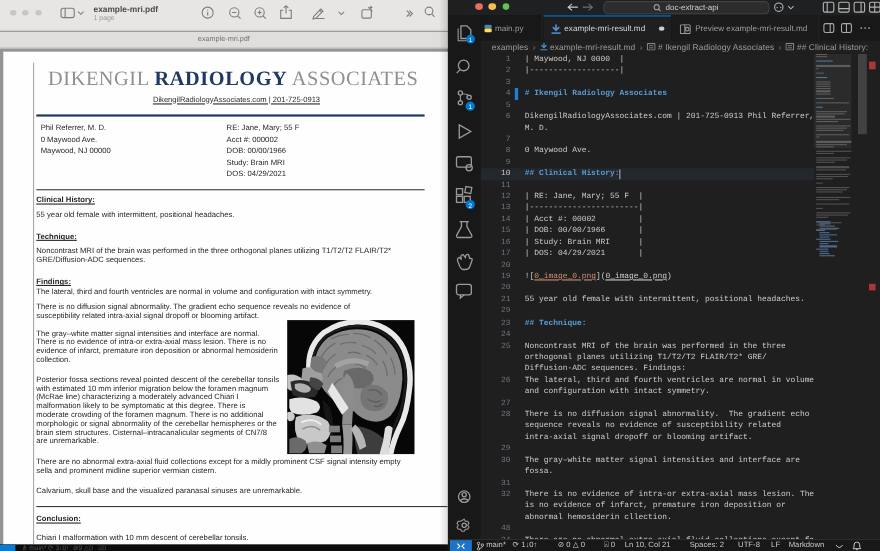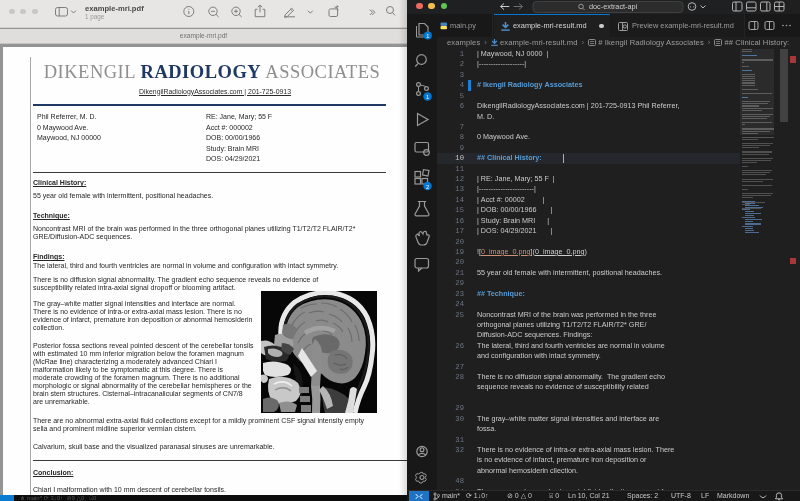--- a/index.html
+++ b/index.html
@@ -1,24 +1,24 @@
 <!DOCTYPE html>
 <html><head><meta charset="utf-8"><style>
 *{margin:0;padding:0;box-sizing:border-box}
 html,body{width:800px;height:501px;overflow:hidden;background:#1f1f1f;font-family:"Liberation Sans",sans-serif}
 #root{position:relative;width:800px;height:501px}
 #vsc{position:absolute;left:407px;top:0;width:393px;height:501px;background:#1f1f1f;overflow:hidden}
-#vtitle{position:absolute;left:0;top:0;width:345px;height:14px;background:#1f2022}
+#vtitle{position:absolute;left:16px;top:0;width:345px;height:14px;background:#1f2022}
 #vtabs{position:absolute;left:30px;top:14px;width:363px;height:23px;background:#181818}
 .tab{position:absolute;top:0;height:23px;font-size:7.4px;color:#9d9d9d}
 #breadc{position:absolute;left:30px;top:37px;width:363px;height:12px;background:#1f1f1f;color:#9d9d9d;font-size:7.6px;line-height:12.5px;white-space:nowrap;letter-spacing:0.1px}
 .bsep{margin:0 4px;color:#7a7a7a}
 #abar{position:absolute;left:0;top:14px;width:30px;height:476px;background:#181818}
 #editor{position:absolute;left:30px;top:49px;width:363px;height:441px;background:#1f1f1f;overflow:hidden}
-.crow{position:absolute;left:40px;height:10.42px;line-height:10.42px;white-space:pre;font-family:Liberation Sans, sans-serif;font-size:7.2px;color:#cccccc}
+.crow{position:absolute;left:40px;height:10.42px;line-height:10.42px;white-space:pre;font-family:Liberation Mono, monospace;font-size:7.2px;color:#cccccc}
 .ln{position:absolute;left:0;width:27px;text-align:right;height:10.42px;line-height:10.42px;font-family:"Liberation Mono",monospace;font-size:7.2px;color:#6e7681}
 .lncur{color:#c6c6c6}
 .mdh{color:#569cd6;font-weight:bold}
 .lk{color:#ce9178;text-decoration:underline}
 .lu{color:#cccccc;text-decoration:underline}
 .curline{position:absolute;left:0;width:303px;height:10.42px;background:#24272c}
 .gitbar{position:absolute;left:31px;width:2.5px;height:10.42px;background:#1b81d8}
 #minimap{position:absolute;left:333px;top:49px;width:47px;height:441px;background:#1f1f1f}
 #statusR{position:absolute;left:0;top:490px;width:393px;height:11px;background:#181818;border-top:1px solid #2b2b2b;color:#c8c8c8;font-size:7px;line-height:10px;white-space:nowrap}
 #prev{position:absolute;left:0;top:0;width:407px;height:495px;background:#949494}
@@ -194,20 +194,21 @@
 <div class="crow" style="top:260.50px"><span>Noncontrast&nbsp;MRI&nbsp;of&nbsp;the&nbsp;brain&nbsp;was&nbsp;performed&nbsp;in&nbsp;the&nbsp;three</span></div>
 <div class="crow" style="top:270.92px"><span>orthogonal&nbsp;planes&nbsp;utilizing&nbsp;T1/T2/T2&nbsp;FLAIR/T2*&nbsp;GRE/</span></div>
 <div class="crow" style="top:281.34px"><span>Diffusion-ADC&nbsp;sequences.&nbsp;Findings:</span></div>
 <div class="ln" style="top:291.76px">26</div>
 <div class="crow" style="top:291.76px"><span>The&nbsp;lateral,&nbsp;third&nbsp;and&nbsp;fourth&nbsp;ventricles&nbsp;are&nbsp;normal&nbsp;in&nbsp;volume</span></div>
 <div class="crow" style="top:302.18px"><span>and&nbsp;configuration&nbsp;with&nbsp;intact&nbsp;symmetry.</span></div>
 <div class="ln" style="top:312.60px">27</div>
 <div class="ln" style="top:323.02px">28</div>
 <div class="crow" style="top:323.02px"><span>There&nbsp;is&nbsp;no&nbsp;diffusion&nbsp;signal&nbsp;abnormality.&nbsp;&nbsp;The&nbsp;gradient&nbsp;echo</span></div>
 <div class="crow" style="top:333.44px"><span>sequence&nbsp;reveals&nbsp;no&nbsp;evidence&nbsp;of&nbsp;susceptibility&nbsp;related</span></div>
+<div class="crow" style="top:343.86px"><span>intra-axial&nbsp;signal&nbsp;dropoff&nbsp;or&nbsp;blooming&nbsp;artifact.</span></div>
 <div class="ln" style="top:354.28px">29</div>
 <div class="ln" style="top:364.70px">30</div>
 <div class="crow" style="top:364.70px"><span>The&nbsp;gray–white&nbsp;matter&nbsp;signal&nbsp;intensities&nbsp;and&nbsp;interface&nbsp;are</span></div>
 <div class="crow" style="top:375.12px"><span>fossa.</span></div>
 <div class="ln" style="top:385.54px">31</div>
 <div class="ln" style="top:395.96px">32</div>
 <div class="crow" style="top:395.96px"><span>There&nbsp;is&nbsp;no&nbsp;evidence&nbsp;of&nbsp;intra-or&nbsp;extra-axial&nbsp;mass&nbsp;lesion.&nbsp;There</span></div>
 <div class="crow" style="top:406.38px"><span>is&nbsp;no&nbsp;evidence&nbsp;of&nbsp;infarct,&nbsp;premature&nbsp;iron&nbsp;deposition&nbsp;or</span></div>
 <div class="crow" style="top:416.80px"><span>abnormal&nbsp;hemosiderin&nbsp;cllection.</span></div>
 <div class="ln" style="top:427.22px">48</div>

